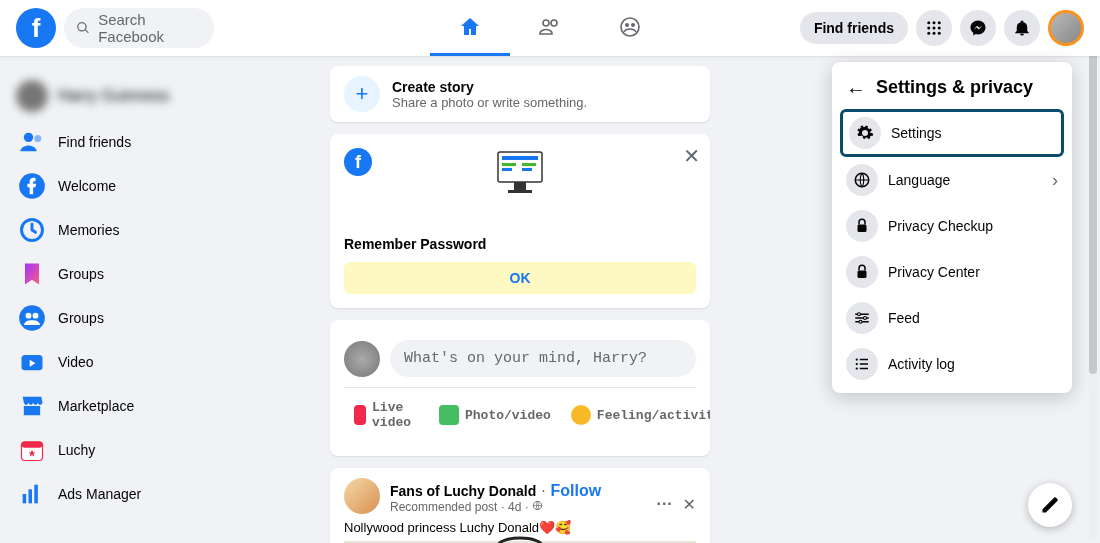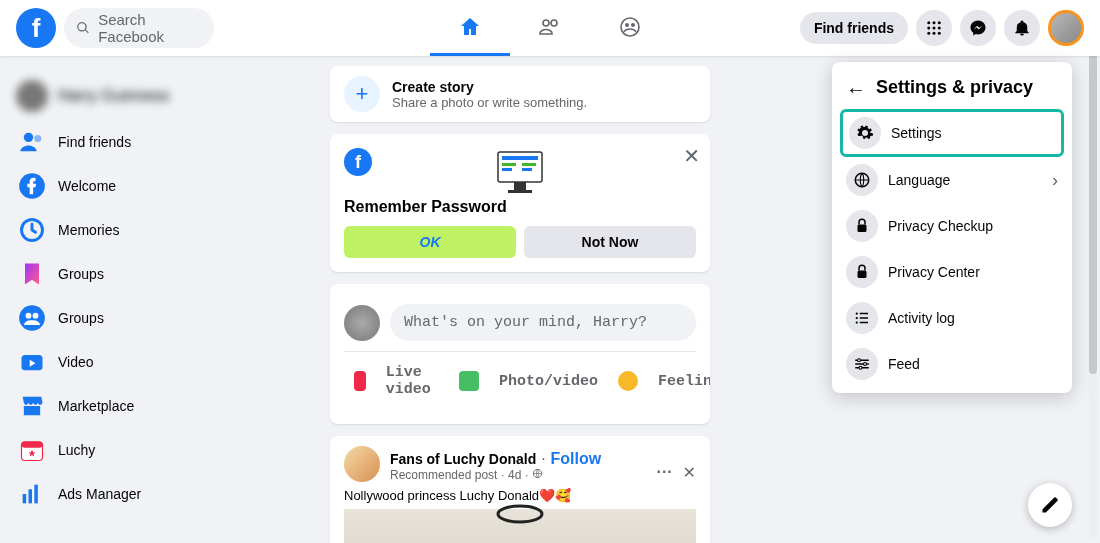--- a/index.html
+++ b/index.html
@@ -37,32 +37,32 @@
 .feed { width: 380px; margin: 10px 0 0 10px; }
 .card { background: #fff; border-radius: 8px; box-shadow: 0 1px 2px rgba(0,0,0,0.1); margin-bottom: 12px; overflow: hidden; }
 .create-story { display: flex; align-items: center; padding: 10px 14px; }
 .plus-circle { width: 36px; height: 36px; border-radius: 50%; background: #e7f3ff; color: #1877f2; display: flex; align-items: center; justify-content: center; font-size: 22px; margin-right: 12px; }
 .create-story .t { font-weight: 600; font-size: 14px; color: #050505; }
 .create-story .s { font-size: 13px; color: #65676b; }
 .remember { padding: 14px; position: relative; }
 .remember .close { position: absolute; top: 10px; right: 10px; font-size: 20px; color: #606770; cursor: pointer; }
 .remember .fl { width: 28px; height: 28px; background: #1877f2; border-radius: 50%; color: #fff; display: flex; align-items: center; justify-content: center; font-weight: bold; font-size: 18px; margin-bottom: 8px; }
 .remember .illus { position: absolute; top: 14px; left: 50%; transform: translateX(-50%); }
-.remember h3 { font-size: 16px; margin: 22px 0 4px; }
+.remember h3 { font-size: 14px; margin: 60px 0 4px; }
 .remember p { font-size: 13px; color: #65676b; line-height: 1.35; }
 .btn-row { display: flex; gap: 8px; margin-top: 10px; }
 .btn-row button { flex: 1; border: none; padding: 8px; border-radius: 6px; font-weight: 600; font-size: 14px; cursor: pointer; }
-.btn-ok { background: #bef264; color: #1877f2; font-style: italic; }
+.btn-ok { background: #fef9c3; color: #1877f2; }
 .btn-notnow { background: #e4e6eb; color: #050505; }
 .composer { padding: 20px 14px; font-family: Liberation Mono, monospace; }
 .comp-top { display: flex; align-items: center; gap: 10px; }
 .comp-top .av { width: 36px; height: 36px; border-radius: 50%; background: radial-gradient(circle,#aaa,#777); }
 .comp-input { flex: 1; background: #f0f2f5; border-radius: 20px; padding: 10px 14px; color: #65676b; font-size: 15px; }
 .comp-actions { display: flex; justify-content: space-around; border-top: 1px solid #e4e6eb; margin-top: 10px; padding-top: 6px; }
-.comp-act { display: flex; align-items: center; gap: 20px; font-size: 15px; font-weight: 600; color: #65676b; padding: 6px 10px; border-radius: 6px; cursor: pointer; }
+.comp-act { display: flex; align-items: center; gap: 6px; font-size: 13px; font-weight: 600; color: #65676b; padding: 6px 10px; border-radius: 6px; cursor: pointer; }
 .comp-act .ci { width: 20px; height: 20px; border-radius: 4px; }
 .post { padding: 10px 14px 0; }
 .post-head { display: flex; align-items: flex-end; }
 .post-head .pav { width: 36px; height: 36px; border-radius: 50%; background: linear-gradient(135deg,#f5d9a8,#d89050); margin-right: 10px; }
 .post-name { font-weight: 600; font-size: 14px; }
 .post-follow { color: #1877f2; font-weight: 600; }
 .post-meta { font-size: 12px; color: #65676b; }
 .post-ctrl { margin-left: auto; display: flex; gap: 10px; color: #606770; }
 .post-text { font-size: 13px; padding: 6px 0; }
 .post-img { height: 80px; background: linear-gradient(180deg,#e8e4da,#d4cfc2); position:relative; }
@@ -70,21 +70,21 @@
 
 .dropdown { position: absolute; top: 62px; right: 28px; width: 240px; background: #fff; border-radius: 8px; box-shadow: 0 4px 20px rgba(0,0,0,0.2); z-index: 200; padding: 10px 0 6px; }
 .dd-head { display: flex; align-items: center; padding: 4px 14px 10px; gap: 10px; }
 .dd-head .back { font-size: 20px; cursor: pointer; }
 .dd-head h2 { font-size: 18px; font-weight: 700; }
 .dd-item { display: flex; align-items: center; padding: 7px 14px; cursor: pointer; }
 .dd-icon { width: 32px; height: 32px; border-radius: 50%; background: #e4e6eb; display: flex; align-items: center; justify-content: center; margin-right: 10px; }
 .dd-icon svg { width: 18px; height: 18px; fill: #050505; }
 .dd-item span.lbl { font-size: 14px; color: #050505; }
 .dd-item .chev { margin-left: auto; font-size: 18px; color: #65676b; }
-.dd-item.highlight { margin: 0 8px; border: 3px solid #14b8a6; border-radius: 6px; padding: 5px 6px; }
+.dd-item.highlight { margin: 0 8px; border: 3px solid #0c4a6e; border-radius: 6px; padding: 5px 6px; }
 
 
 .scrollbar { position: absolute; right: 0; top: 14px; bottom: 4px; width: 14px; }
 .sb-track { position: absolute; left: 3px; right: 3px; top: 0; bottom: 0; background: #eceef0; border-radius: 4px; }
 .sb-thumb { position: absolute; left: 3px; right: 3px; top: 0; height: 360px; background: #c6c8cb; border-radius: 4px; }
 
 
 .fab { position: absolute; bottom: 16px; right: 28px; width: 44px; height: 44px; border-radius: 50%; background: #fff; box-shadow: 0 2px 8px rgba(0,0,0,0.25); display: flex; align-items: center; justify-content: center; cursor: pointer; }
 .fab svg { width: 20px; height: 20px; fill: #050505; }
 </style>
@@ -271,21 +271,20 @@
             <rect x="12" y="20" width="10" height="3" fill="#1877f2"></rect>
             <rect x="32" y="15" width="14" height="3" fill="#42b72a"></rect>
             <rect x="32" y="20" width="10" height="3" fill="#1877f2"></rect>
             <rect x="24" y="34" width="12" height="8" fill="#333"></rect>
             <rect x="18" y="42" width="24" height="3" fill="#333"></rect>
           </svg>
       </div>
       <h3>Remember Password</h3>
       <div class="btn-row">
         <button class="btn-ok">OK</button>
-        <button class="btn-notnow">Not Now</button>
       </div>
     </div>
 
     <div class="card composer">
       <div class="comp-top">
         <div class="av"></div>
         <div class="comp-input">What's on your mind, Harry?</div>
       </div>
       <div class="comp-actions">
         <div class="comp-act">
@@ -370,43 +369,43 @@
         <svg viewBox="0 0 24 24">
           <rect x="6" y="10" width="12" height="10" rx="2"></rect>
           <path d="M8 10V7a4 4 0 118 0v3" fill="none" stroke="#050505" stroke-width="2"></path>
         </svg>
       </div>
     <span class="lbl">Privacy Center</span>
   </div>
   <div class="dd-item">
     <div class="dd-icon">
         <svg viewBox="0 0 24 24">
+          <rect x="3" y="6" width="18" height="2"></rect>
+          <rect x="3" y="11" width="18" height="2"></rect>
+          <rect x="3" y="16" width="18" height="2"></rect>
+          <circle cx="8" cy="7" r="2" fill="#e4e6eb" stroke="#050505" stroke-width="1.5"></circle>
+          <circle cx="16" cy="12" r="2" fill="#e4e6eb" stroke="#050505" stroke-width="1.5"></circle>
+          <circle cx="10" cy="17" r="2" fill="#e4e6eb" stroke="#050505" stroke-width="1.5"></circle>
+        </svg>
+      </div>
+    <span class="lbl">Feed</span>
+  </div>
+  <div class="dd-item">
+    <div class="dd-icon">
+        <svg viewBox="0 0 24 24">
           <circle cx="5" cy="6" r="1.5"></circle>
           <circle cx="5" cy="12" r="1.5"></circle>
           <circle cx="5" cy="18" r="1.5"></circle>
           <rect x="9" y="5" width="11" height="2"></rect>
           <rect x="9" y="11" width="11" height="2"></rect>
           <rect x="9" y="17" width="11" height="2"></rect>
         </svg>
       </div>
     <span class="lbl">Activity log</span>
   </div>
-  <div class="dd-item">
-    <div class="dd-icon">
-        <svg viewBox="0 0 24 24">
-          <rect x="3" y="6" width="18" height="2"></rect>
-          <rect x="3" y="11" width="18" height="2"></rect>
-          <rect x="3" y="16" width="18" height="2"></rect>
-          <circle cx="8" cy="7" r="2" fill="#e4e6eb" stroke="#050505" stroke-width="1.5"></circle>
-          <circle cx="16" cy="12" r="2" fill="#e4e6eb" stroke="#050505" stroke-width="1.5"></circle>
-          <circle cx="10" cy="17" r="2" fill="#e4e6eb" stroke="#050505" stroke-width="1.5"></circle>
-        </svg>
-      </div>
-    <span class="lbl">Feed</span>
-  </div>
 </div>
 
 <div class="scrollbar">
   <div class="sb-track"></div>
   <div class="sb-thumb"></div>
 </div>
 
 <div class="fab">
   <svg viewBox="0 0 24 24">
       <path d="M3 17v4h4L19 9l-4-4L3 17zm18-12l-2-2a1.5 1.5 0 00-2 0l-2 2 4 4 2-2a1.5 1.5 0 000-2z"></path>

